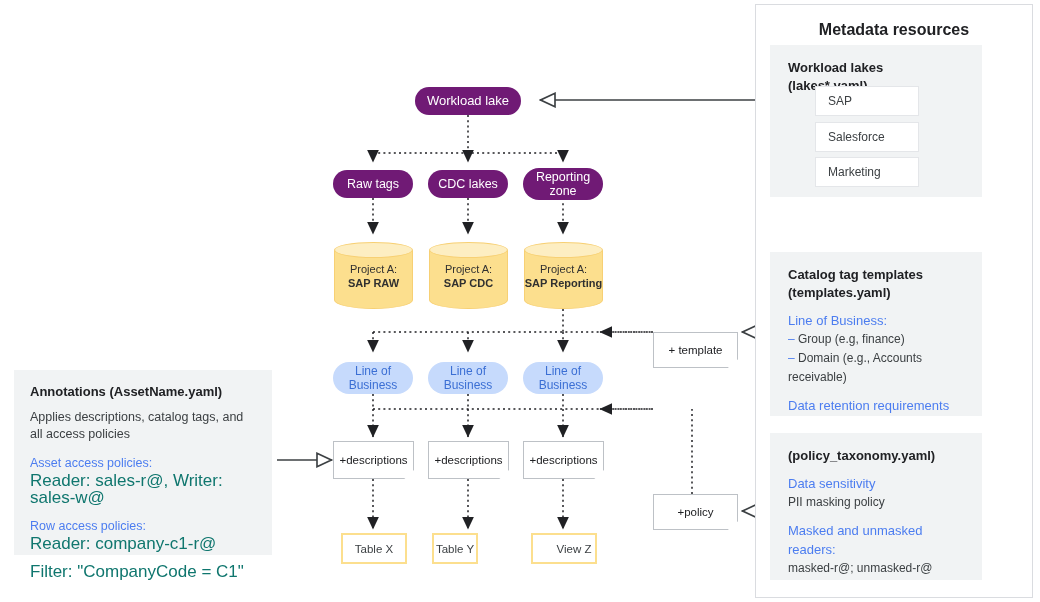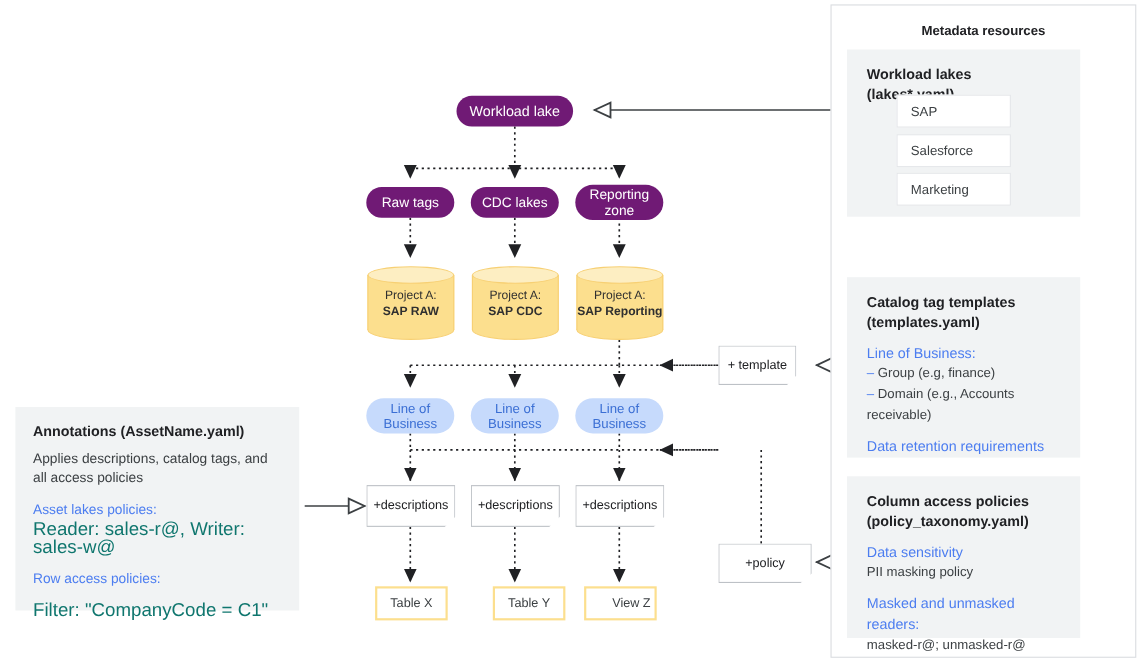--- a/index.html
+++ b/index.html
@@ -72,21 +72,21 @@
   .panel-left p{margin:0;font-size:12.5px;line-height:17px;color:#3c4043;}
   .panel-left .blue{color:#4c7df0;font-size:12.5px;line-height:18px;margin-top:11px;}
   .panel-left .val{font-size:17px;line-height:17px;color:#0f766e;}
   .panel-left .gap{margin-top:11px;}
 
   
   .panel-right-wrap{
     position:absolute;box-sizing:border-box;border:1px solid #dadce0;background:#ffffff;
   }
   .mr-title{
-    position:absolute;width:100%;text-align:center;font-size:12px;font-weight:700;color:#202124;
+    position:absolute;width:100%;text-align:center;font-size:16px;font-weight:700;color:#202124;
   }
   .mpanel{position:absolute;box-sizing:border-box;background:#f1f3f4;padding:14px 18px;}
   .mpanel h4{margin:0;font-size:13px;font-weight:700;line-height:18px;color:#202124;}
   .lake-card{
     position:absolute;box-sizing:border-box;background:#ffffff;border:1px solid #e4e6e9;
     display:flex;align-items:center;padding-left:12px;font-size:12px;color:#3c4043;
   }
   .mpanel .blue{color:#4c7df0;font-size:13px;line-height:19px;}
   .mpanel .txt{color:#3c4043;font-size:12px;line-height:19px;}
   .mpanel .bullet{color:#3c4043;font-size:12px;line-height:19px;}
@@ -216,40 +216,41 @@
   <div class="note" style="left:428px;top:441px;width:81px;height:38px;">
     <span>+descriptions</span>
   </div>
   <div class="note" style="left:523px;top:441px;width:81px;height:38px;">
     <span>+descriptions</span>
   </div>
 
   <div class="node tbox" style="left:341px;top:533px;width:66px;height:31px;">
     <span>Table X</span>
   </div>
-  <div class="node tbox" style="left:448px;top:533px;width:66px;height:31px;">
+  <div class="node tbox" style="left:432px;top:533px;width:46px;height:31px;">
     <span>Table Y</span>
   </div>
   <div class="node tbox" style="left:531px;top:533px;width:66px;height:31px;padding-left:20px;">
     <span>View Z</span>
   </div>
 
-  <div class="note" style="left:653px;top:314px;width:71px;height:36px;">
+  <div class="note" style="left:653px;top:332px;width:85px;height:36px;">
     <span>+ template</span>
   </div>
   <div class="note" style="left:653px;top:494px;width:85px;height:36px;">
     <span>+policy</span>
   </div>
 
   <div class="panel-left" style="left:14px;top:370px;width:258px;height:185px;">
     <h3>Annotations (AssetName.yaml)</h3>
     <p>Applies descriptions, catalog tags, and all access policies</p>
-    <div class="blue">Asset lakes policies:</div>
+    <div class="blue">Asset access policies:</div>
     <div class="val">Reader: sales-r@, Writer: sales-w@</div>
     <div class="blue">Row access policies:</div>
+    <div class="val">Reader: company-c1-r@</div>
     <div class="val gap">Filter: "CompanyCode = C1"</div>
   </div>
 
   <div class="panel-right-wrap" style="left:755px;top:4px;width:278px;height:594px;">
     <div class="mr-title" style="top:16px;left:0;">Metadata resources</div>
   </div>
 
   <div class="mpanel" style="left:770px;top:45px;width:212px;height:152px;">
     <h4>Workload lakes (lakes*.yaml)</h4>
   </div>
@@ -274,21 +275,20 @@
     </div>
     <div class="bullet">
       <i>–</i>
       <span>Domain (e.g., Accounts receivable)</span>
     </div>
     <div class="spacer-sm"></div>
     <div class="blue">Data retention requirements</div>
   </div>
 
   <div class="mpanel" style="left:770px;top:433px;width:212px;height:147px;">
-    <h4>Column access policies</h4>
     <h4>(policy_taxonomy.yaml)</h4>
     <div class="spacer-sm"></div>
     <div class="blue">Data sensitivity</div>
     <div class="txt">PII masking policy</div>
     <div class="spacer-sm"></div>
     <div class="blue">Masked and unmasked readers:</div>
     <div class="txt">masked-r@; unmasked-r@</div>
   </div>
 
 </div>

